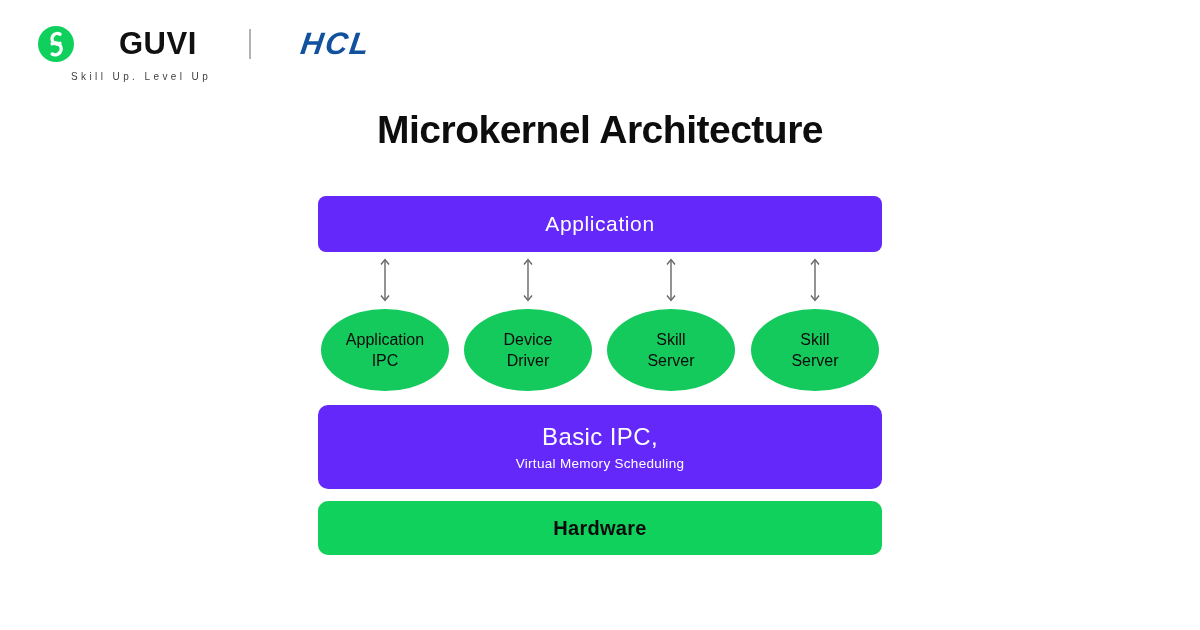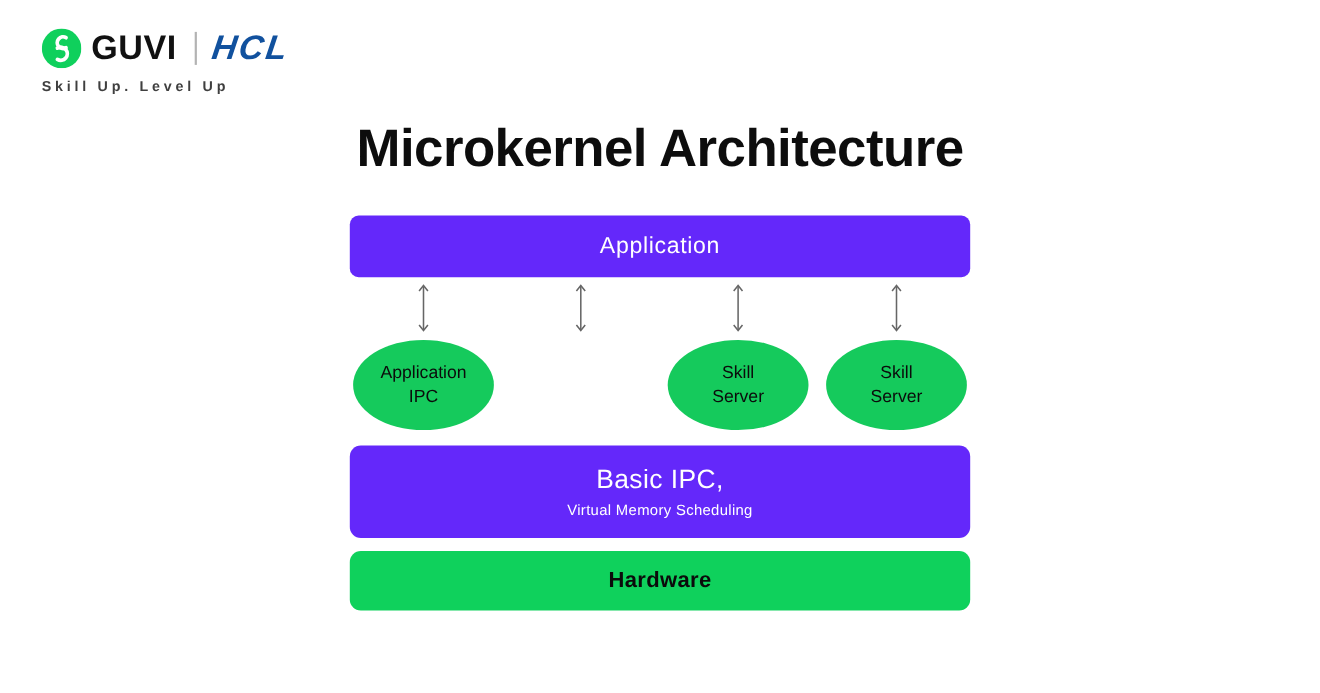--- a/index.html
+++ b/index.html
@@ -6,43 +6,43 @@
   html, body { background: #ffffff; }
   body {
     width: 1200px; height: 630px;
     font-family: "Liberation Sans", sans-serif;
     position: relative; overflow: hidden;
   }
   .canvas { position: absolute; inset: 0; width: 1200px; height: 630px; }
 
   
   .brand { position: absolute; left: 38px; top: 26px; }
-  .brand-row { display: flex; align-items: center; }
+  .brand-row { display: flex; align-items: center; gap: 36px; }
   .guvi-icon { width: 36px; height: 36px; display: block; }
   .guvi-word {
     font-size: 31px; font-weight: 700; color: #111111;
     letter-spacing: 0.5px; margin-left: 9px;
   }
   .brand-divider {
     width: 2px; height: 30px; background: #b3b3b3;
     margin: 0 14px 0 16px;
   }
   .hcl-word {
     font-size: 31px; font-weight: 800; font-style: italic;
     color: #11519e; letter-spacing: 2px; transform: skewX(-8deg);
   }
   .tagline {
-    margin-top: 9px; font-size: 13px; color: #3f3f3f;
-    letter-spacing: 3.4px; font-weight: 700;
+    margin-top: 9px; font-size: 10px; color: #3f3f3f;
+    letter-spacing: 3.4px; font-weight: 400; margin-left: 33px;
   }
 
   
   .page-title {
     position: absolute; left: 0; top: 108px; width: 1200px;
-    text-align: center; font-size: 48px; font-weight: 700;
+    text-align: center; font-size: 39px; font-weight: 700;
     color: #0d0d0d; letter-spacing: -0.5px;
   }
 
   
   .bar {
     position: absolute; left: 318px; width: 564px;
     display: flex; flex-direction: column;
     align-items: center; justify-content: center;
   }
   .bar-application {
@@ -148,20 +148,24 @@
       <line x1="8" y1="4" x2="8" y2="42" stroke="#666666" stroke-width="1.4"></line>
       <polyline points="4,7.5 8,2.5 12,7.5" fill="none" stroke="#666666" stroke-width="1.4"></polyline>
       <polyline points="4,38.5 8,43.5 12,38.5" fill="none" stroke="#666666" stroke-width="1.4"></polyline>
     </svg>
   </span>
 
   <div class="service-ellipse service-1">
     <span>Application</span>
     <span>IPC</span>
   </div>
+  <div class="service-ellipse service-2">
+    <span>Device</span>
+    <span>Driver</span>
+  </div>
   <div class="service-ellipse service-3">
     <span>Skill</span>
     <span>Server</span>
   </div>
   <div class="service-ellipse service-4">
     <span>Skill</span>
     <span>Server</span>
   </div>
 
   <div class="bar bar-hardware">

